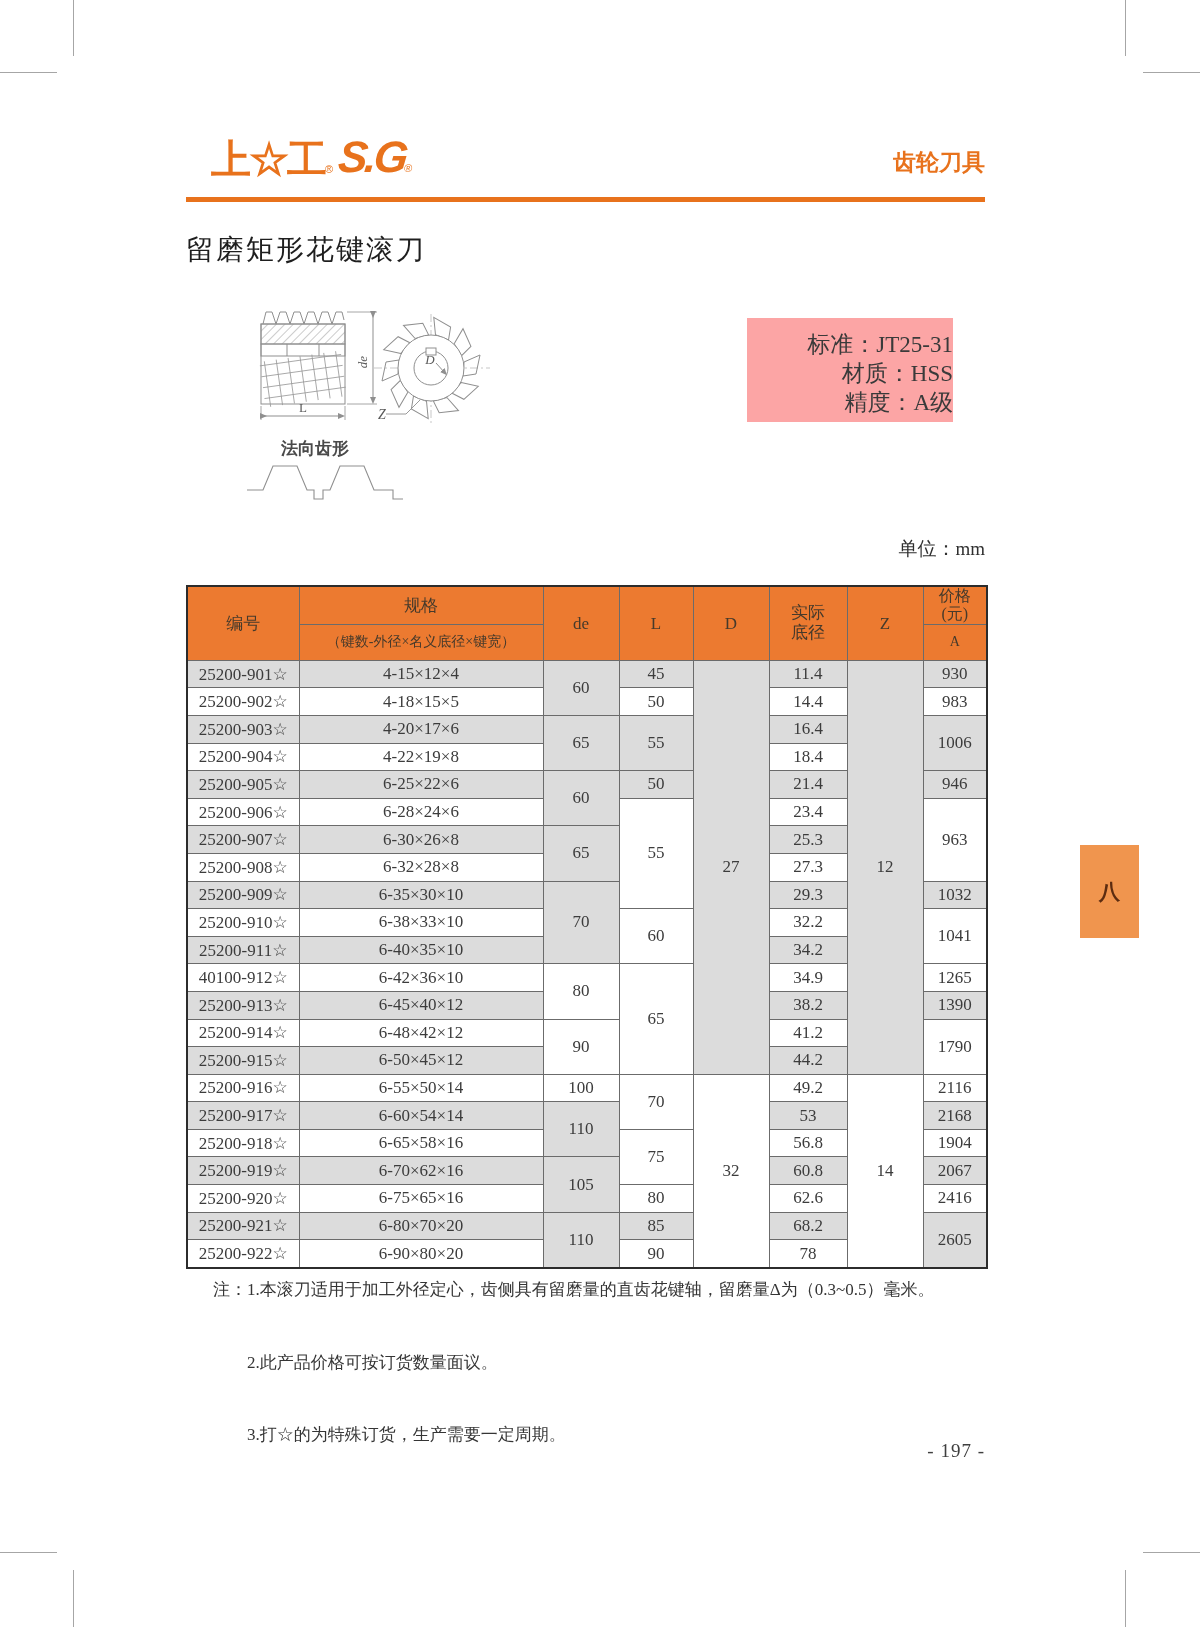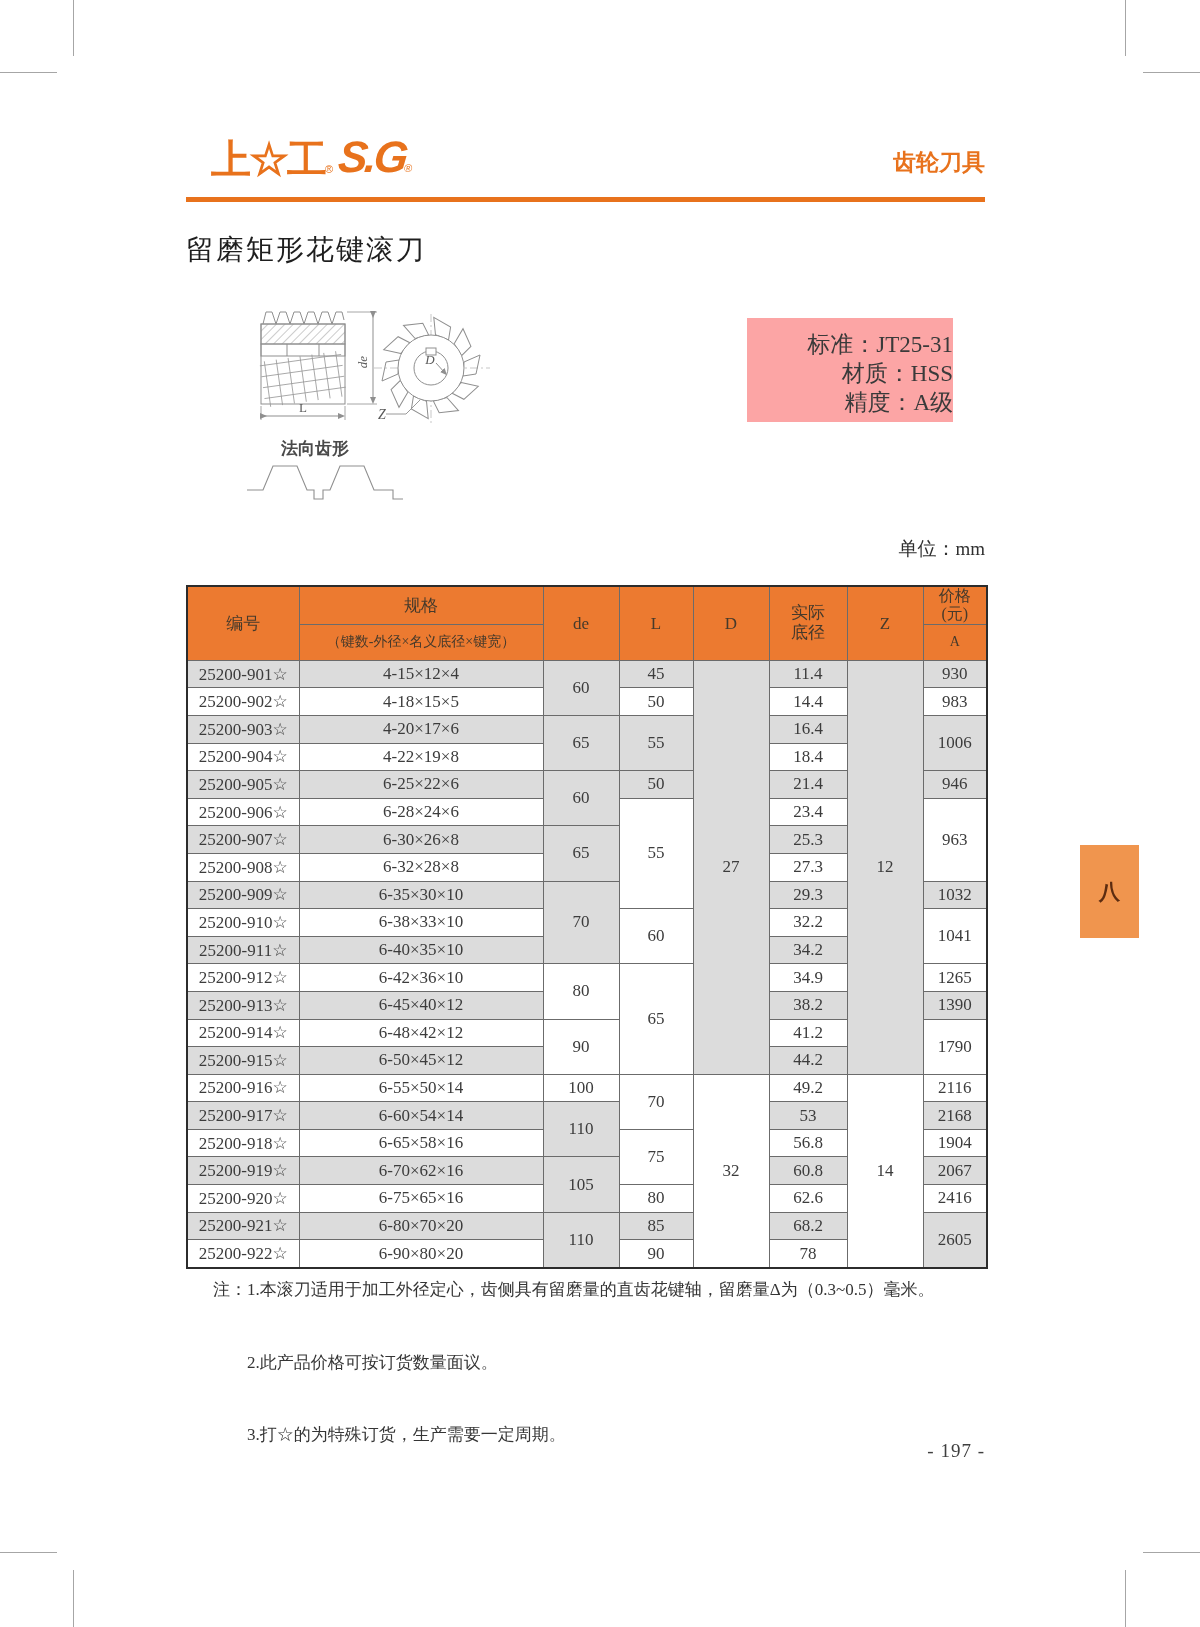--- a/index.html
+++ b/index.html
@@ -259,21 +259,21 @@
             <td rowspan="2" class="mg">60</td>
             <td>32.2</td>
             <td rowspan="2" class="mg">1041</td>
           </tr>
           <tr class="odd">
             <td>25200-911☆</td>
             <td>6-40×35×10</td>
             <td>34.2</td>
           </tr>
           <tr>
-            <td>25200-912☆</td>
+            <td>40100-912☆</td>
             <td>6-42×36×10</td>
             <td rowspan="2" class="mg">80</td>
             <td rowspan="4" class="mg">65</td>
             <td>34.9</td>
             <td>1265</td>
           </tr>
           <tr class="odd">
             <td>25200-913☆</td>
             <td>6-45×40×12</td>
             <td>38.2</td>

